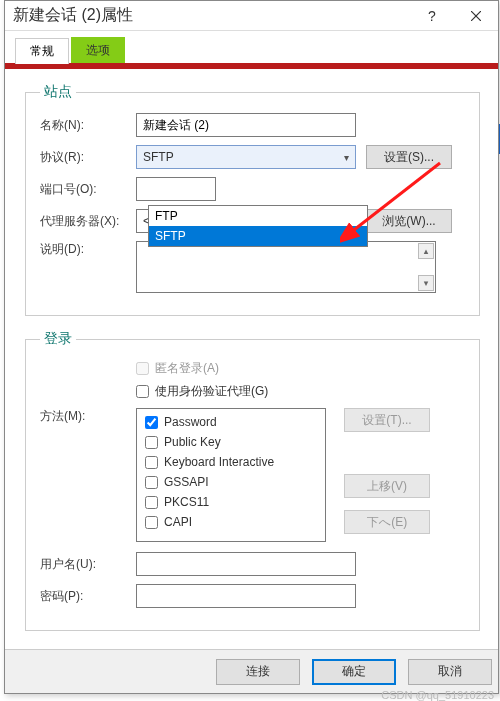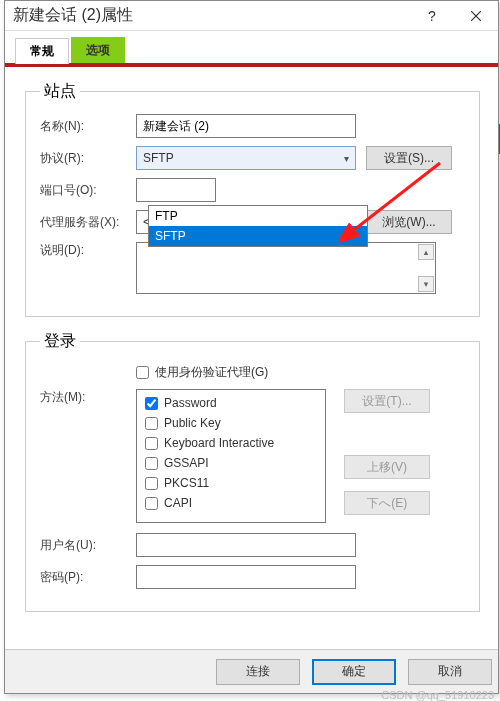--- a/index.html
+++ b/index.html
@@ -2,27 +2,27 @@
 <html><head>
 <meta charset="utf-8">
 <style>
   * { box-sizing: border-box; font-family: "Microsoft YaHei", "Segoe UI", Tahoma, sans-serif; font-size: 12px; }
   body { margin: 0; background: #fff; width: 500px; height: 701px; overflow: hidden; position: relative; }
   .window { position: absolute; left: 4px; top: 0; width: 495px; height: 694px; border: 1px solid #888; background: #fff; box-shadow: 2px 2px 6px rgba(0,0,0,.2); }
   .titlebar { display: flex; align-items: center; height: 30px; background: #fff; border-bottom: 1px solid #ddd; }
   .titlebar .title { flex: 1; padding-left: 8px; font-size: 16px; color: #333; }
   .titlebar .win-btn { width: 44px; height: 30px; display: flex; align-items: center; justify-content: center; color: #333; }
   .titlebar .win-btn svg { width: 10px; height: 10px; }
-  .tabs { display: flex; padding: 6px 8px 0 10px; border-bottom: 4px solid #b91c1c; font-weight: bold; }
+  .tabs { display: flex; padding: 6px 8px 0 10px; border-bottom: 6px solid #b91c1c; }
   .tab { padding: 4px 14px; border: 1px solid #ccc; border-bottom: none; margin-right: 2px; background: #84cc16; position: relative; top: 1px; }
   .tab.active { background: #fff; }
   .tab:not(.active) { color: #333; border-color: transparent; top: 0; }
   .content { padding: 14px 18px 10px 20px; }
   fieldset.group { border: 1px solid #ccc; margin: 0 0 14px 0; padding: 12px 14px 14px 14px; position: relative; }
-  fieldset.group legend { padding: 0 4px; font-size: 16px; color: #000000; font-family: Liberation Serif, serif; }
+  fieldset.group legend { padding: 0 4px; font-size: 14px; color: #0f766e; font-family: Liberation Serif, serif; }
   .row { display: flex; align-items: center; margin-bottom: 8px; }
   .row .label { width: 96px; color: #404040; }
   .row .field { flex: 1; display: flex; gap: 10px; }
   input.text { width: 220px; height: 24px; border: 1px solid #7a7a7a; padding: 2px 6px; background: #fff; }
   input.text.wide { width: 220px; }
   .select { width: 220px; height: 24px; border: 1px solid #7a9ccf; background: #eaf1fb; display: flex; align-items: center; padding: 0 6px; justify-content: space-between; color: #333; }
   .select .chev { font-size: 10px; color: #555; }
   .btn { min-width: 86px; height: 24px; border: 1px solid #adadad; background: #e1e1e1; display: inline-flex; align-items: center; justify-content: center; padding: 0 10px; color: #333; cursor: default; }
   .btn.disabled { color: #9a9a9a; background: #e8e8e8; border-color: #c9c9c9; }
   .desc-box { width: 300px; height: 52px; border: 1px solid #7a7a7a; background: #fff; position: relative; }
@@ -121,20 +121,24 @@
             <div class="scroll-down">▾</div>
           </div>
         </div>
       </div>
     </fieldset>
 
     <fieldset class="group">
       <legend>登录</legend>
 
       <div style="margin-left:96px;">
+        <div class="check-row disabled">
+          <input type="checkbox" disabled="" style="">
+          <span>匿名登录(A)</span>
+        </div>
         <div class="check-row">
           <input type="checkbox" style="">
           <span>使用身份验证代理(G)</span>
         </div>
       </div>
 
       <div class="row" style="align-items:flex-start; margin-top:8px;">
         <div class="label">方法(M):</div>
         <div class="field" style="gap:18px;">
           <div class="methods-box">

